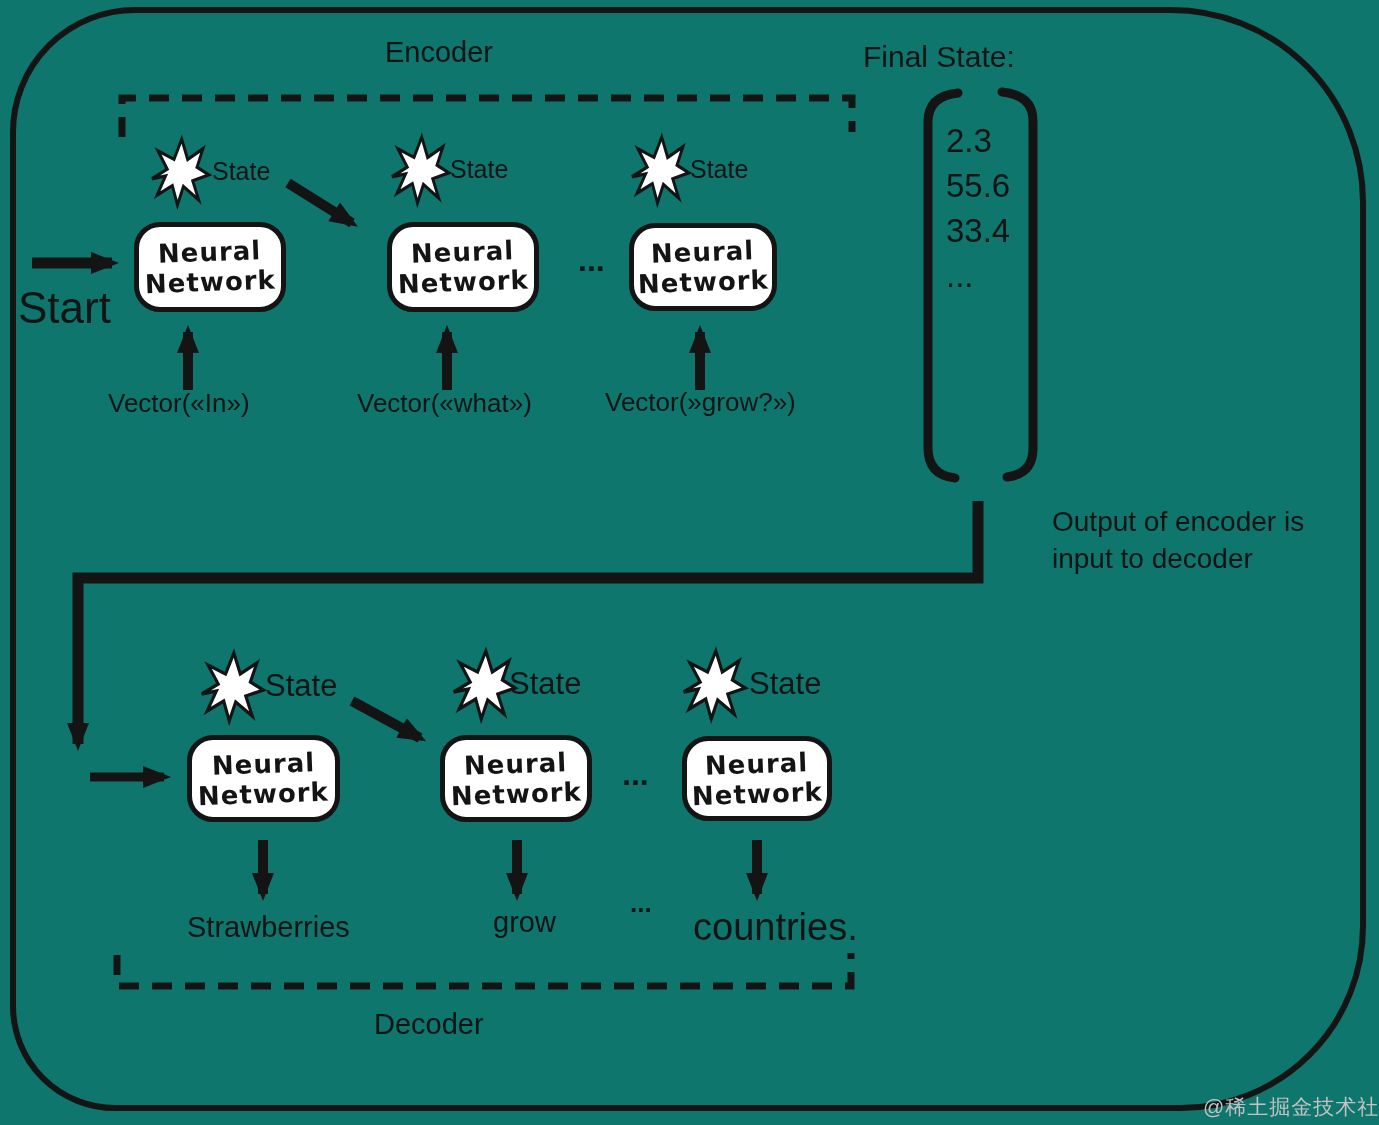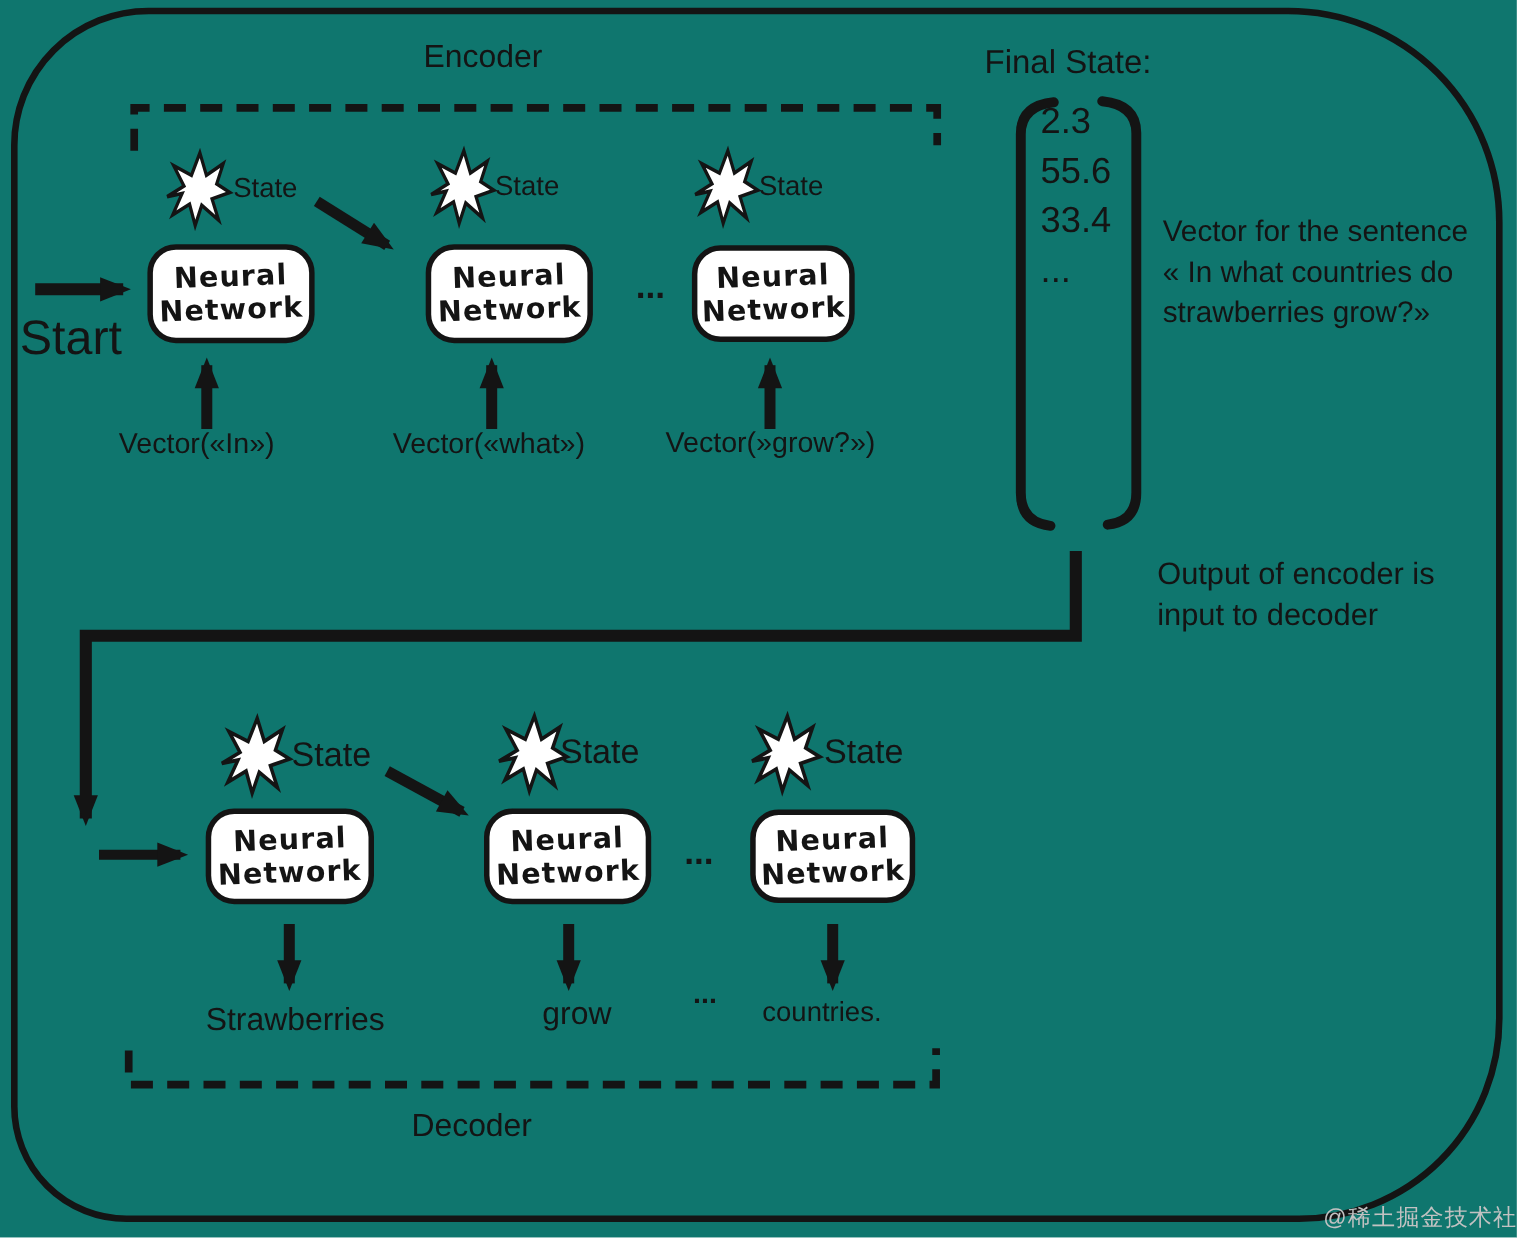--- a/index.html
+++ b/index.html
@@ -94,31 +94,26 @@
   </div>
 
   <div class="txt" style="left:578px;top:242px;font-size:32px;font-weight:700;">...</div>
 
   <div class="txt" style="left:18px;top:283px;font-size:44px;">Start</div>
 
   <div class="txt center" style="left:108px;top:388px;width:160px;font-size:26px;">Vector(«In»)</div>
   <div class="txt center" style="left:357px;top:388px;width:200px;font-size:26px;">Vector(«what»)</div>
   <div class="txt center" style="left:605px;top:387px;width:210px;font-size:26px;">Vector(»grow?»)</div>
 
-  <div class="txt" style="left:895px;top:40px;font-size:30px;">Final State:</div>
-  <div style="position:absolute;left:946px;top:87px;font-size:33px;line-height:45px;">
+  <div class="txt" style="left:863px;top:40px;font-size:30px;">Final State:</div>
+  <div style="position:absolute;left:946px;top:118px;font-size:33px;line-height:45px;">
     <div>2.3</div>
     <div>55.6</div>
     <div>33.4</div>
     <div>...</div>
-  </div>
-  <div style="position:absolute;left:1057px;top:192px;font-size:27px;line-height:37px;">
-    <div>Vector for the sentence</div>
-    <div>« In what countries do</div>
-    <div>strawberries grow?»</div>
   </div>
 
   <div style="position:absolute;left:1052px;top:503px;font-size:28px;line-height:37px;">
     <div>Output of encoder is</div>
     <div>input to decoder</div>
   </div>
 
   <div class="txt" style="left:265px;top:668px;font-size:31px;">State</div>
   <div class="txt" style="left:509px;top:666px;font-size:31px;">State</div>
   <div class="txt" style="left:749px;top:666px;font-size:31px;">State</div>
@@ -134,19 +129,19 @@
   <div class="nn-box" style="left:682px;top:736px;width:150px;height:85px;">
     <span class="ln">Neural</span>
     <span class="ln">Network</span>
   </div>
 
   <div class="txt" style="left:622px;top:756px;font-size:32px;font-weight:700;">...</div>
 
   <div class="txt center" style="left:187px;top:911px;width:160px;font-size:29px;">Strawberries</div>
   <div class="txt center" style="left:493px;top:906px;width:100px;font-size:29px;">grow</div>
   <div class="txt" style="left:630px;top:888px;font-size:26px;font-weight:700;">...</div>
-  <div class="txt center" style="left:693px;top:906px;width:140px;font-size:25px;">countries.</div>
+  <div class="txt center" style="left:693px;top:906px;width:140px;font-size:38px;">countries.</div>
 
   <div class="txt" style="left:374px;top:1008px;font-size:29px;">Decoder</div>
 
   <div class="txt watermark" style="left:1203px;top:1093px;">@稀土掘金技术社区</div>
 
 </div>
 
 </body></html>

